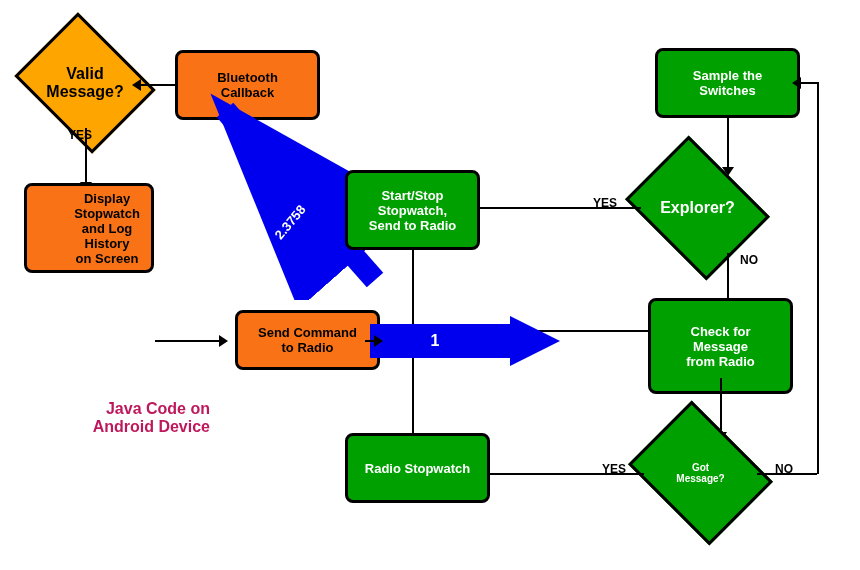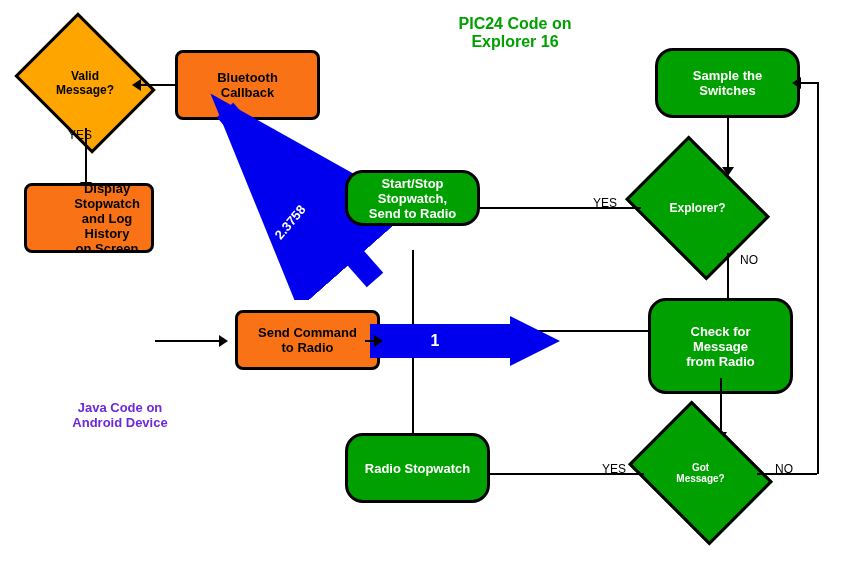--- a/index.html
+++ b/index.html
@@ -29,21 +29,21 @@
       border: 3px solid black;
     }
     .orange-box {
       background: #f97316;
       color: black;
       border-radius: 8px;
     }
     .green-box {
       background: #00A000;
       color: white;
-      border-radius: 18px;
+      border-radius: 8px;
     }
     .diamond {
       position: absolute;
       display: flex;
       align-items: center;
       justify-content: center;
       text-align: center;
       font-weight: bold;
       font-size: 13px;
     }
@@ -52,21 +52,21 @@
       height: 100%;
       background: #FFA500;
       transform: rotate(45deg);
       border: 3px solid black;
       position: absolute;
     }
     .diamond-text {
       position: relative;
       z-index: 2;
       font-weight: bold;
-      font-size: 12px;
+      font-size: 16px;
     }
     .green-diamond-inner {
       background: #00A000;
     }
     .green-diamond-text {
       color: white;
     }
     
     .arrow {
       position: absolute;
@@ -112,68 +112,65 @@
       top: -8px;
       left: -5px;
       border-bottom: 9px solid black;
       border-left: 6px solid transparent;
       border-right: 6px solid transparent;
     }
     
     .arrow-label {
       position: absolute;
       font-size: 12px;
-      font-weight: normal;
+      font-weight: bold;
       color: black;
     }
     
     .title-green {
       position: absolute;
       color: #00A000;
       font-weight: bold;
       font-size: 16px;
       text-align: center;
     }
     .title-orange {
       position: absolute;
-      color: #6d28d9;
-      font-weight: bold;
-      font-size: 13px;
-      text-align: center;
+      color: #be185d;
+      font-weight: bold;
+      font-size: 16px;
+      text-align: right;
     }
   </style>
 </head>
 <body>
 
 <div class="diagram">
 
-  <div class="title-green" style="left:430px; top:15px; width:170px;">
-    PIC24 Code on<br>Explorer 16
-  </div>
 
   <div class="title-orange" style="left:30px; top:400px; width:180px;">
     Java Code on<br>Android Device
   </div>
 
   <div class="diamond" style="left:30px; top:38px; width:110px; height:90px;">
     <div class="diamond-inner"></div>
     <div class="diamond-text">Valid<br>Message?</div>
   </div>
 
   <div class="box orange-box" style="left:175px; top:50px; width:145px; height:70px;">
     <span>Bluetooth<br>Callback</span>
   </div>
 
   <div class="arrow arrow-h arrowhead-left" style="left:140px; top:84px; width:36px;"></div>
 
   <div class="arrow-label" style="left:68px; top:128px;">YES</div>
 
   <div class="arrow arrow-v arrowhead-down" style="left:85px; top:128px; height:55px;"></div>
 
-  <div class="box orange-box" style="left:24px; top:183px; width:130px; height:70px;padding-left:36px;">
+  <div class="box orange-box" style="left:24px; top:183px; width:130px; height:90px;padding-left:36px;">
     <span>Display Stopwatch<br>and Log History<br>on Screen</span>
   </div>
 
 
   <div class="arrow arrow-h arrowhead-right" style="left:155px; top:340px; width:65px;"></div>
 
   <div class="box orange-box" style="left:220px; top:310px; width:145px; height:60px;margin-left:15px;">
     <span>Send Command<br>to Radio</span>
   </div>
 
@@ -201,21 +198,21 @@
   </div>
 
   <div class="arrow-label" style="left:593px; top:196px;">YES</div>
 
   <div class="arrow arrow-h arrowhead-left" style="left:438px; top:207px; width:203px;"></div>
 
   <div class="arrow-label" style="left:740px; top:253px;">NO</div>
 
   <div class="arrow arrow-v arrowhead-down" style="left:727px; top:253px; height:55px;"></div>
 
-  <div class="box green-box" style="left:345px; top:170px; width:135px; height:56px;">
+  <div class="box green-box" style="left:345px; top:170px; width:135px; height:80px;">
     <span>Start/Stop<br>Stopwatch,<br>Send to Radio</span>
   </div>
 
   <div class="arrow arrow-v" style="left:412px; top:250px; height:80px;"></div>
 
   <div class="arrow arrow-h" style="left:412px; top:330px; width:315px;"></div>
 
   <div class="box green-box" style="left:648px; top:298px; width:145px; height:96px;">
     <span>Check for<br>Message<br>from Radio</span>
   </div>

